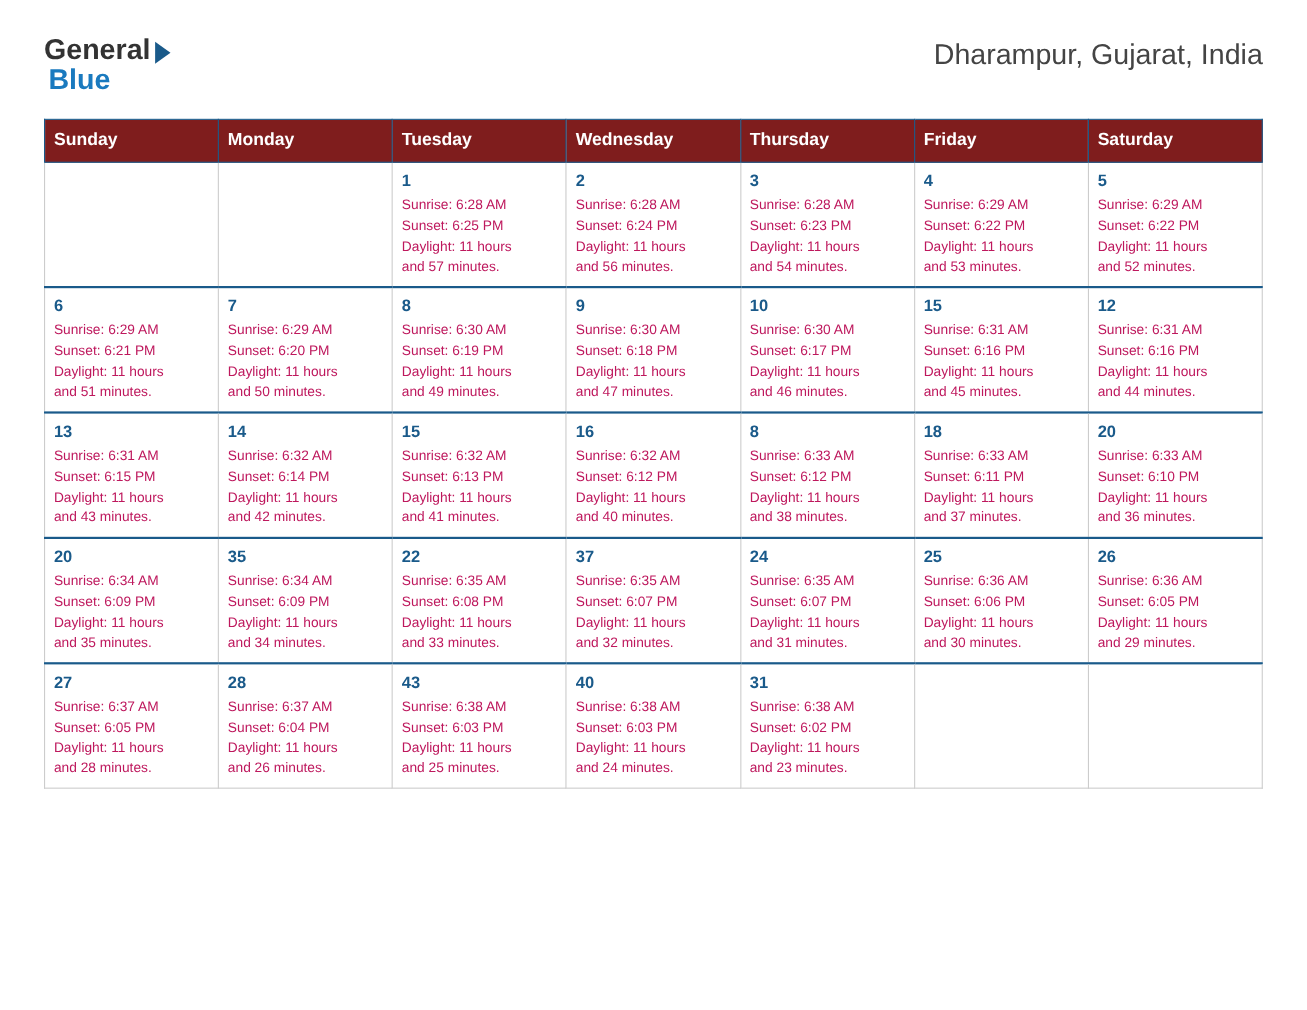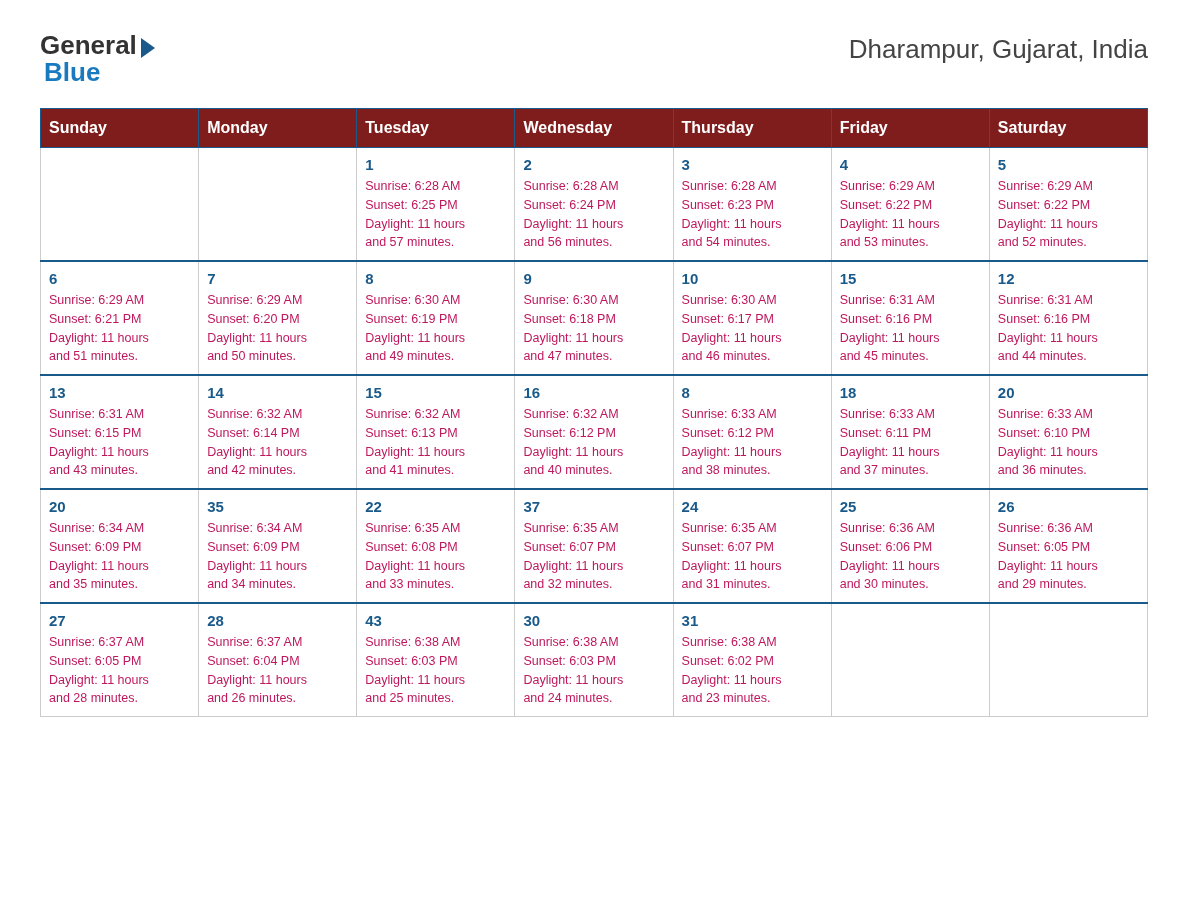--- a/index.html
+++ b/index.html
@@ -340,21 +340,21 @@
 and 26 minutes.</div>
         </td>
         <td>
           <span class="day-number">43</span>
           <div class="day-info" style="white-space: pre-line;">Sunrise: 6:38 AM
 Sunset: 6:03 PM
 Daylight: 11 hours
 and 25 minutes.</div>
         </td>
         <td>
-          <span class="day-number">30</span>
+          <span class="day-number">40</span>
           <div class="day-info" style="white-space: pre-line;">Sunrise: 6:38 AM
 Sunset: 6:03 PM
 Daylight: 11 hours
 and 24 minutes.</div>
         </td>
         <td>
           <span class="day-number">31</span>
           <div class="day-info" style="white-space: pre-line;">Sunrise: 6:38 AM
 Sunset: 6:02 PM
 Daylight: 11 hours

